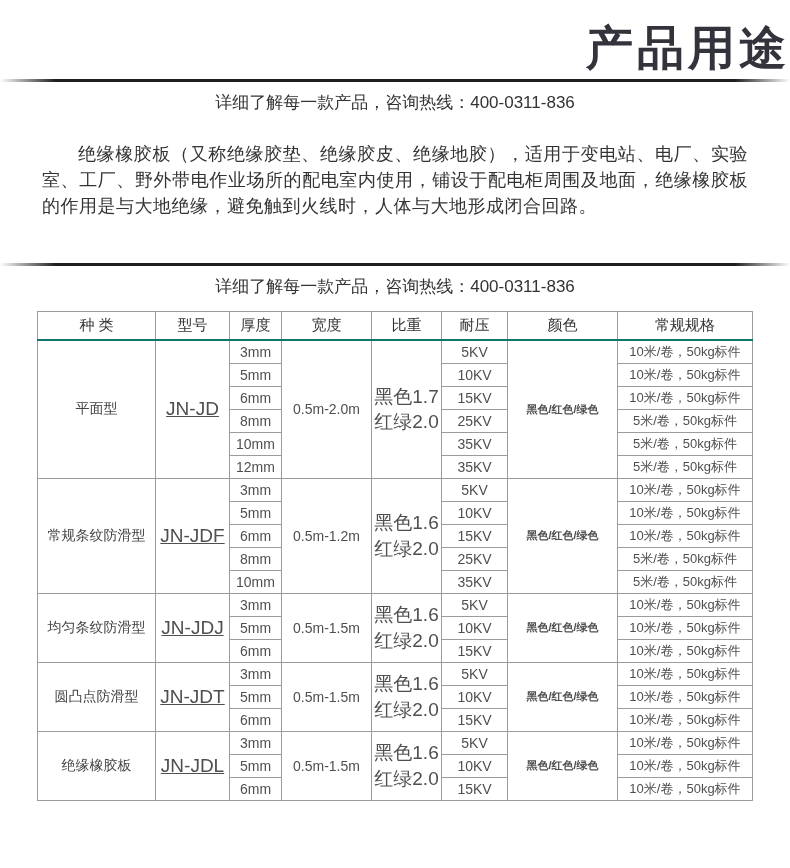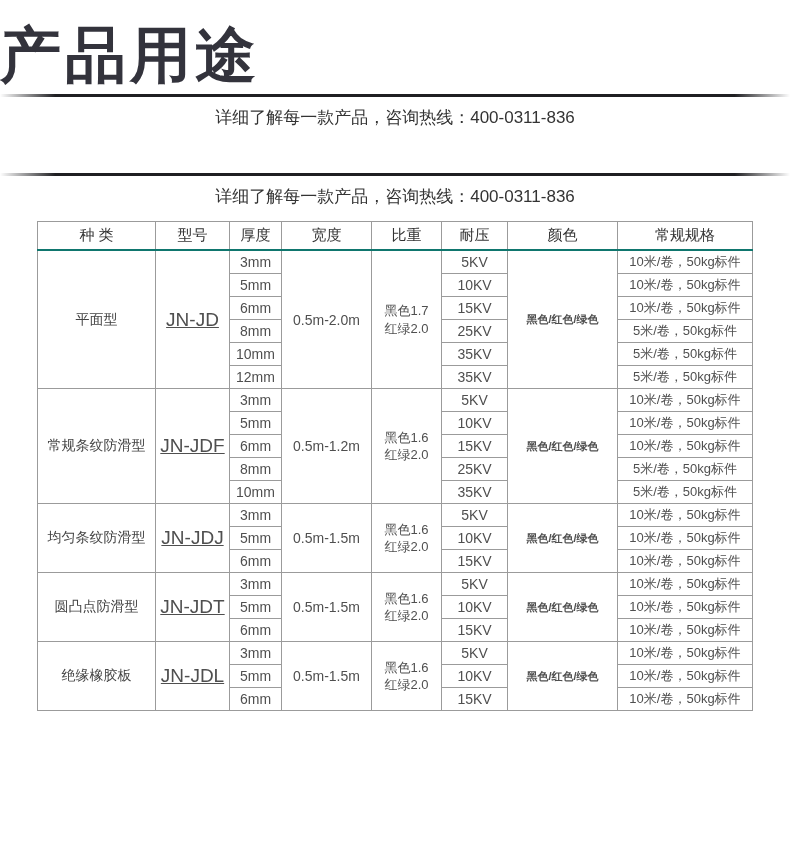--- a/index.html
+++ b/index.html
@@ -8,22 +8,22 @@
     background: #ffffff;
     font-family: "Liberation Sans", sans-serif;
     color: #333333;
   }
   .page { width: 790px; overflow: hidden; }
 
   
   .section { margin-top: 22px; }
   .section-title {
     margin: 0;
-    text-align: left;
-    font-size: 61px;
+    text-align: right;
+    font-size: 47px;
     line-height: 1.1;
     font-weight: bold;
     letter-spacing: 4px;
     color: #33333c;
   }
   .divider {
     height: 3px;
     margin-top: 5px;
     background: linear-gradient(90deg,
       rgba(26,26,26,0) 0%, #1f1f22 7%, #1f1f22 93%, rgba(26,26,26,0) 100%);
@@ -70,35 +70,36 @@
     color: #333333;
     border-bottom: 2px solid #0f766e;
   }
   .spec-table tbody td {
     height: 22px;
     font-size: 14px;
     color: #4f4f4f;
   }
   .spec-table td.type   { font-size: 14px; color: #444444; }
   .spec-table td.model  { font-size: 19px; text-decoration: underline; }
-  .spec-table td.gravity{ font-size: 13px; white-space: pre-line; line-height: 1.35; }
+  .spec-table td.gravity{ font-size: 19px; white-space: pre-line; line-height: 1.35; }
   .spec-table td.color  { font-size: 11px; font-weight: bold; }
   .spec-table td.spec   { font-size: 13px; }
 </style>
 </head>
 <body>
 
 <div class="page">
 
   <div class="section">
     <h1 class="section-title">产品用途</h1>
     <div class="divider"></div>
     <p class="subtitle">详细了解每一款产品，咨询热线：400-0311-836</p>
   </div>
 
+  <p class="usage-paragraph">绝缘橡胶板（又称绝缘胶垫、绝缘胶皮、绝缘地胶），适用于变电站、电厂、实验室、工厂、野外带电作业场所的配电室内使用，铺设于配电柜周围及地面，绝缘橡胶板的作用是与大地绝缘，避免触到火线时，人体与大地形成闭合回路。</p>
 
   <div class="section specs-section">
     <div class="divider"></div>
     <p class="subtitle">详细了解每一款产品，咨询热线：400-0311-836</p>
   </div>
 
   <table class="spec-table">
     <colgroup>
       <col style="width:118px">
         <col style="width:74px">

